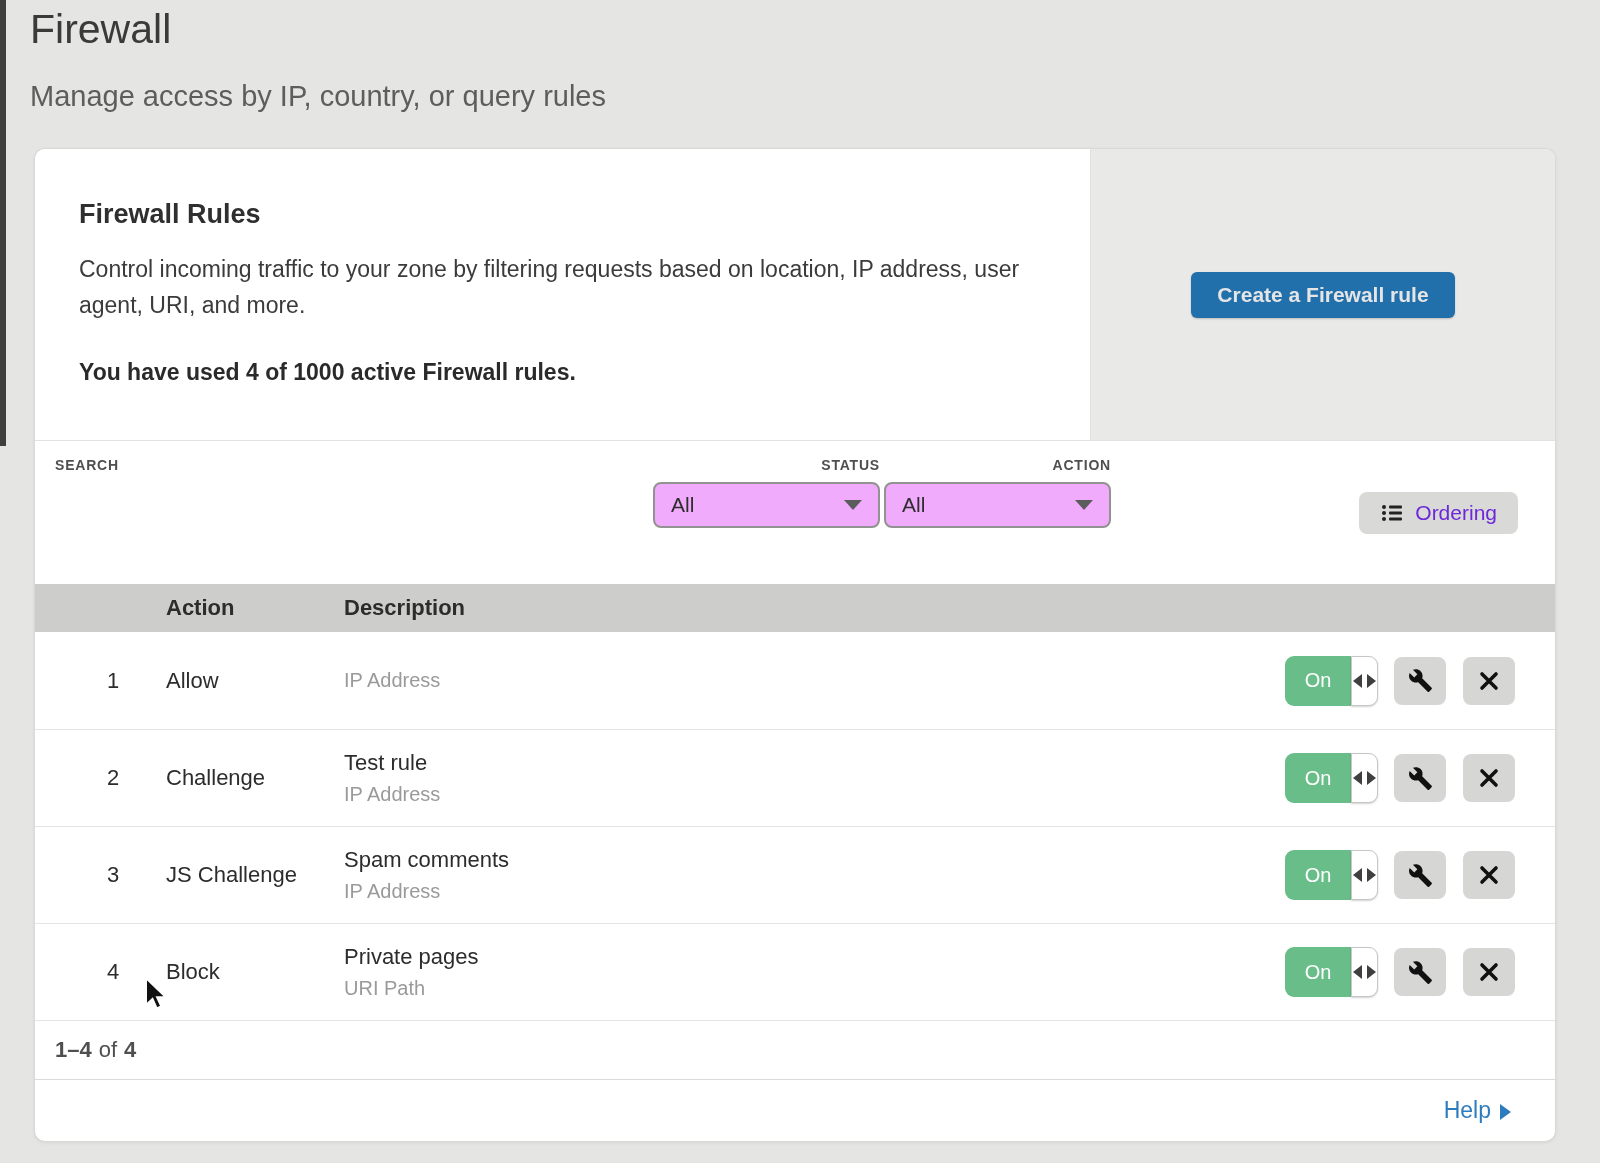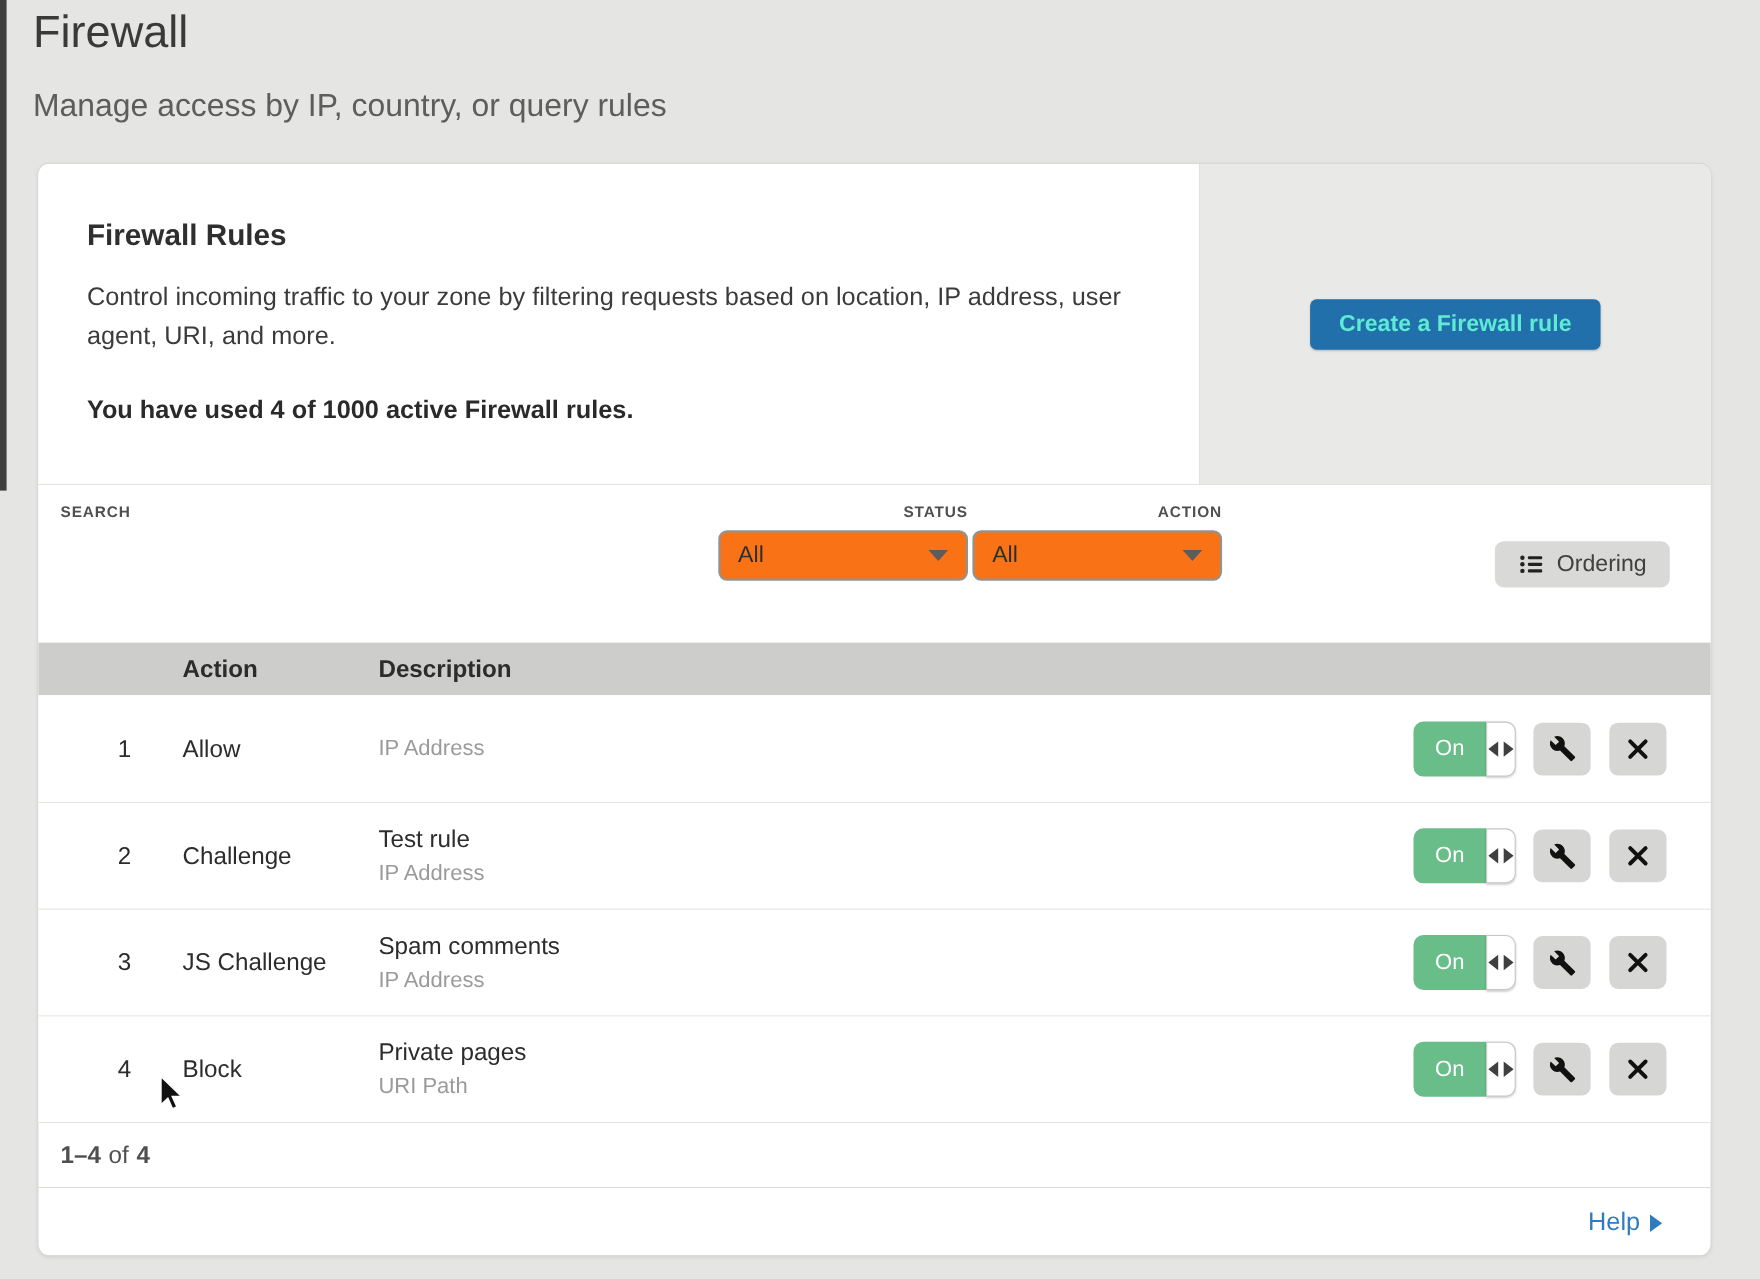--- a/index.html
+++ b/index.html
@@ -42,21 +42,21 @@
     display: flex; align-items: center; justify-content: center;
   }
   .card-heading { font-size: 27px; font-weight: 700; color: #2f2f2f; }
   .card-desc {
     margin-top: 22px; max-width: 950px;
     font-size: 23px; line-height: 1.55; color: #3b3b3b;
   }
   .card-usage { margin-top: 36px; font-size: 23px; font-weight: 700; color: #2a2a2a; }
   .create-btn {
     border: none; cursor: pointer;
-    background: #2170ac; color: #5eead4;
+    background: #2170ac; color: #e5e5e5;
     font-family: inherit; font-size: 21px; font-weight: 600;
     padding: 11px 26px; border-radius: 6px;
     box-shadow: 0 1px 2px rgba(0,0,0,0.2);
   }
   
   .filters { height: 143px; position: relative; background: #fff; }
   .filter-group { position: absolute; top: 16px; }
   .filter-label {
     display: block; font-size: 14px; font-weight: 700; letter-spacing: 0.8px;
     color: #4f4f4f; margin-bottom: 9px; text-align: right;
@@ -71,34 +71,34 @@
     font-family: inherit; font-size: 21px; color: #2e2e2e;
     background: #fff; outline: none;
   }
   .search-input::placeholder { color: #979797; }
   .status-group { left: 618px; }
   .action-group { left: 849px; }
   .select-box {
     width: 227px; height: 46px;
     border: 2px solid #929290; border-radius: 8px;
     display: flex; align-items: center; justify-content: space-between;
-    padding: 0 16px; background: #f97316; cursor: pointer;
+    padding: 0 16px; background: #f0abfc; cursor: pointer;
     font-size: 21px; color: #2e2e2e;
   }
   .caret-down {
     width: 0; height: 0;
     border-left: 9px solid transparent; border-right: 9px solid transparent;
     border-top: 10px solid #5c5c5c;
   }
   .ordering-group { position: absolute; right: 37px; top: 51px; }
   .ordering-btn {
     height: 42px; padding: 0 21px;
     background: #d9d9d7; border: none; border-radius: 8px; cursor: pointer;
     display: flex; align-items: center; gap: 11px;
-    font-family: inherit; font-size: 21px; color: #404040;
+    font-family: inherit; font-size: 21px; color: #6d28d9;
   }
   
   .table-header {
     height: 48px; background: #cdcdcb;
     display: grid; grid-template-columns: 131px 178px 1fr 302px;
     align-items: center;
     font-size: 22px; font-weight: 700; color: #2c2c2c;
   }
   .rule-row {
     height: 97px;

